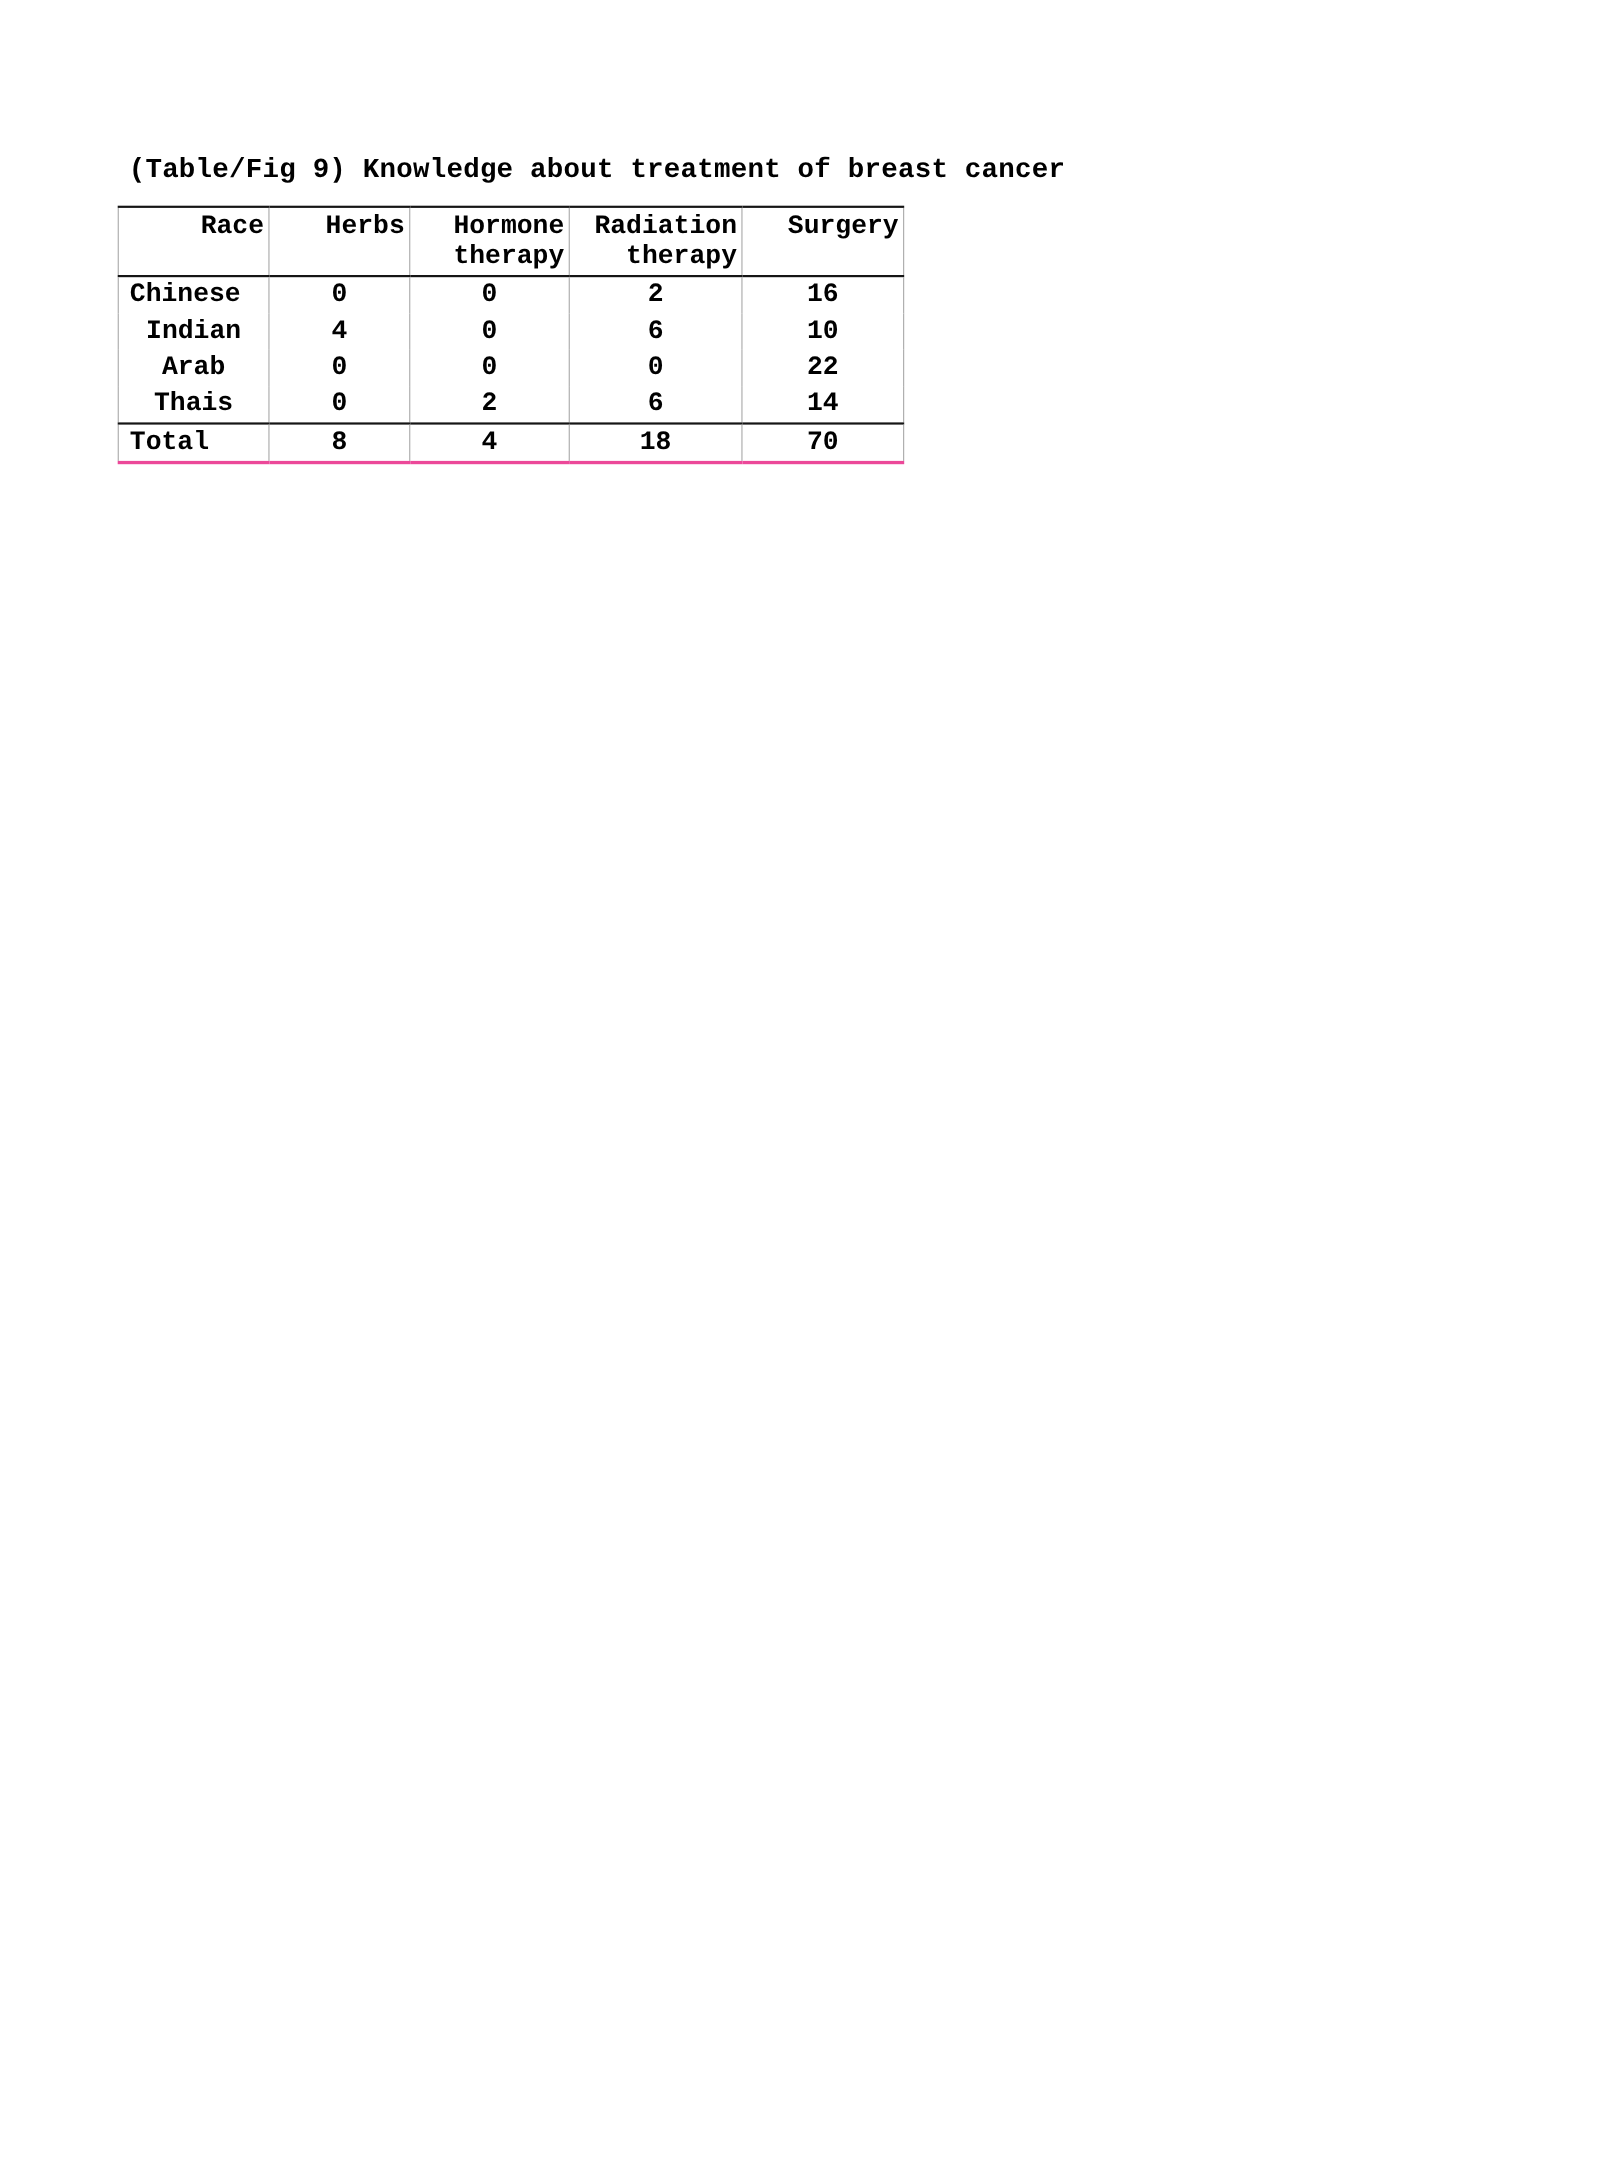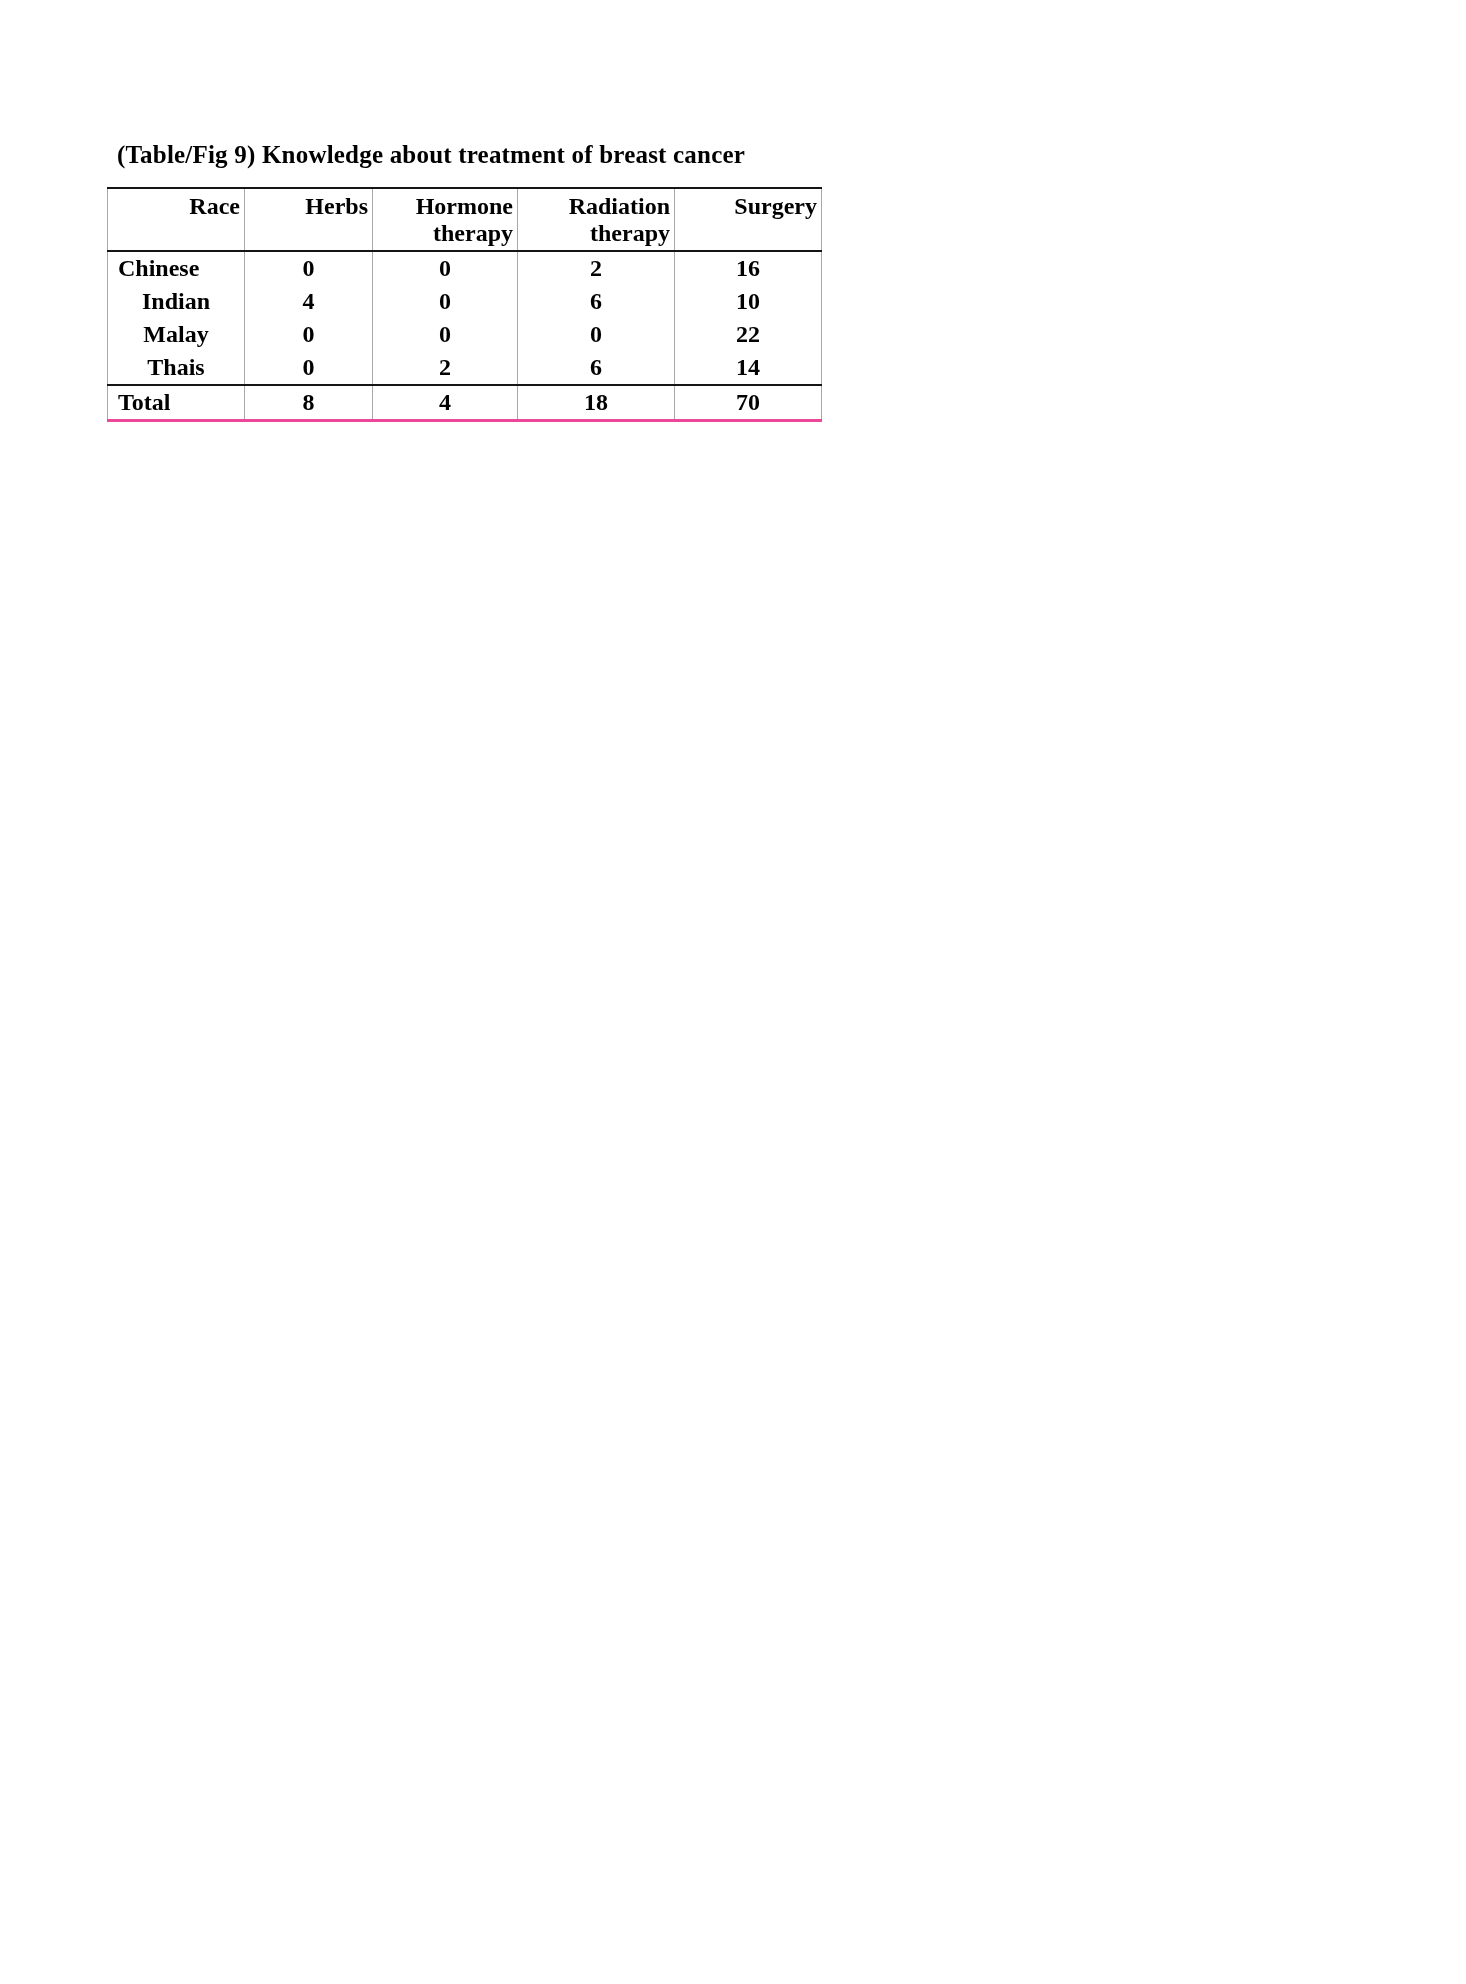--- a/index.html
+++ b/index.html
@@ -5,21 +5,21 @@
   html, body {
     margin: 0;
     padding: 0;
     background: #ffffff;
   }
   .page {
     position: relative;
     width: 1466px;
     height: 1984px;
     background: #ffffff;
-    font-family: Liberation Serif, serif;
+    font-family: Liberation Mono, monospace;
     color: #000000;
     overflow: hidden;
   }
   .doc-title {
     position: absolute;
     left: 117px;
     top: 141px;
     font-size: 25px;
     font-weight: bold;
     line-height: 28px;
@@ -109,21 +109,21 @@
         <td>16</td>
       </tr>
       <tr>
         <td class="race-cell">Indian</td>
         <td>4</td>
         <td>0</td>
         <td>6</td>
         <td>10</td>
       </tr>
       <tr>
-        <td class="race-cell">Malay</td>
+        <td class="race-cell">Arab</td>
         <td>0</td>
         <td>0</td>
         <td>0</td>
         <td>22</td>
       </tr>
       <tr>
         <td class="race-cell">Thais</td>
         <td>0</td>
         <td>2</td>
         <td>6</td>

